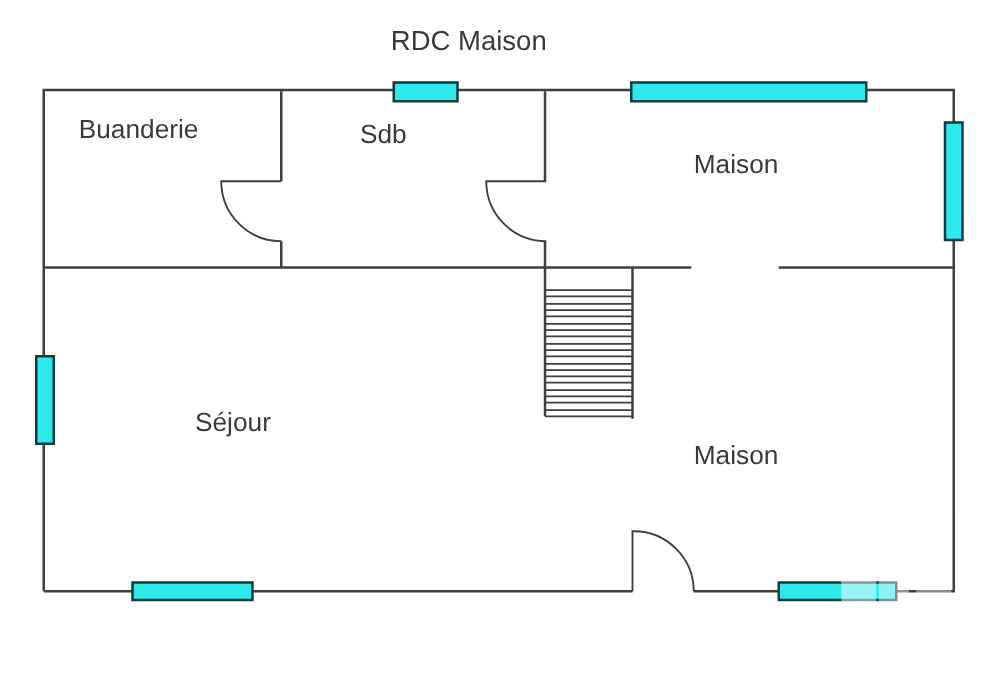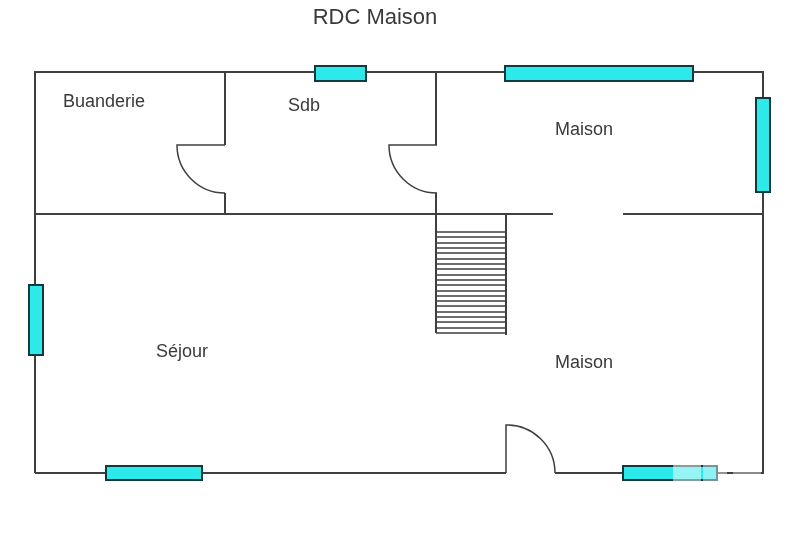--- a/index.html
+++ b/index.html
@@ -17,28 +17,28 @@
     font-family:"Liberation Sans",sans-serif;
     overflow:hidden;
   }
   .plan svg{position:absolute;left:0;top:0;}
   .wall-line{fill:none;stroke:var(--wall);stroke-width:2;}
   .door-line{fill:none;stroke:var(--wall);stroke-width:1.5;}
   .tread-line{fill:none;stroke:var(--wall);stroke-width:1.4;}
   .window-rect{fill:var(--window-fill);stroke:var(--window-border);stroke-width:2;}
   .label{
     position:absolute;
-    font-size:18px;
+    font-size:21px;
     color:var(--text-color);
     white-space:nowrap;
     line-height:1.1;
   }
   .title{
     position:absolute;
-    left:285px;top:4px;width:180px;
+    left:285px;top:20px;width:180px;
     text-align:center;
     font-size:22px;
     color:var(--text-color);
     white-space:nowrap;
   }
   .wm{position:absolute;background:#ffffff;}
   .wm.a{left:673px;top:451px;width:28px;height:34px;opacity:.5;}
   .wm.b{left:703px;top:437px;width:24px;height:48px;opacity:.45;}
   .wm.c{left:733px;top:455px;width:28px;height:28px;opacity:.4;}
 </style>
@@ -75,19 +75,19 @@
       <rect class="window-rect" x="756" y="98" width="14" height="94"></rect>
       <rect class="window-rect" x="29" y="285" width="14" height="70"></rect>
       <rect class="window-rect" x="106" y="466" width="96" height="14"></rect>
       <rect class="window-rect" x="623" y="466" width="94" height="14"></rect>
     </g>
   </svg>
 
   <div class="label" style="left:63px;top:92px">Buanderie</div>
   <div class="label" style="left:288px;top:96px">Sdb</div>
   <div class="label" style="left:555px;top:120px">Maison</div>
-  <div class="label" style="left:156px;top:342px">Séjour</div>
+  <div class="label" style="left:156px;top:327px">Séjour</div>
   <div class="label" style="left:555px;top:353px">Maison</div>
 
   <div class="wm a"></div>
   <div class="wm b"></div>
   <div class="wm c"></div>
 </div>
 
 </body></html>

